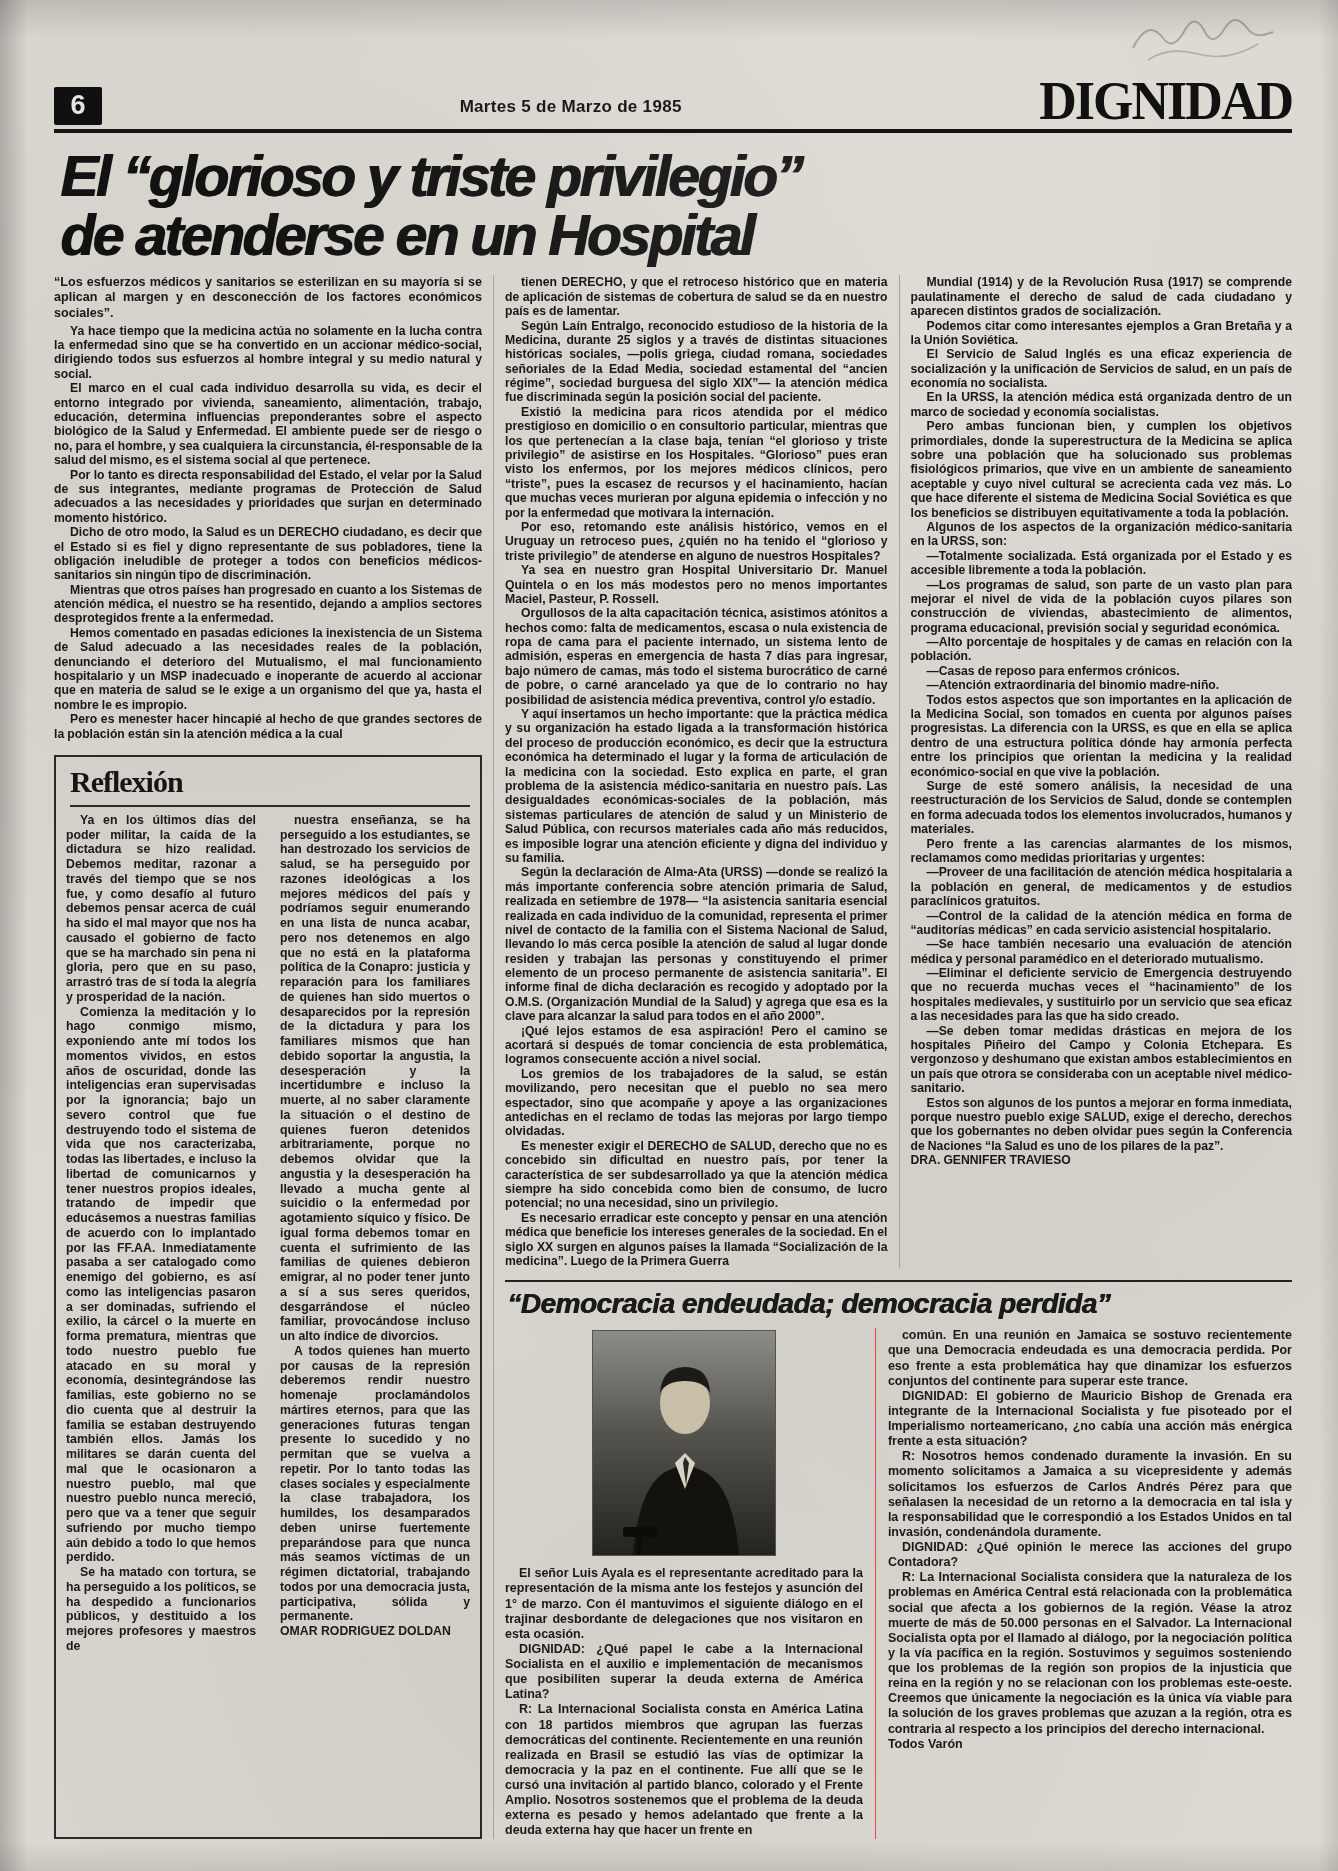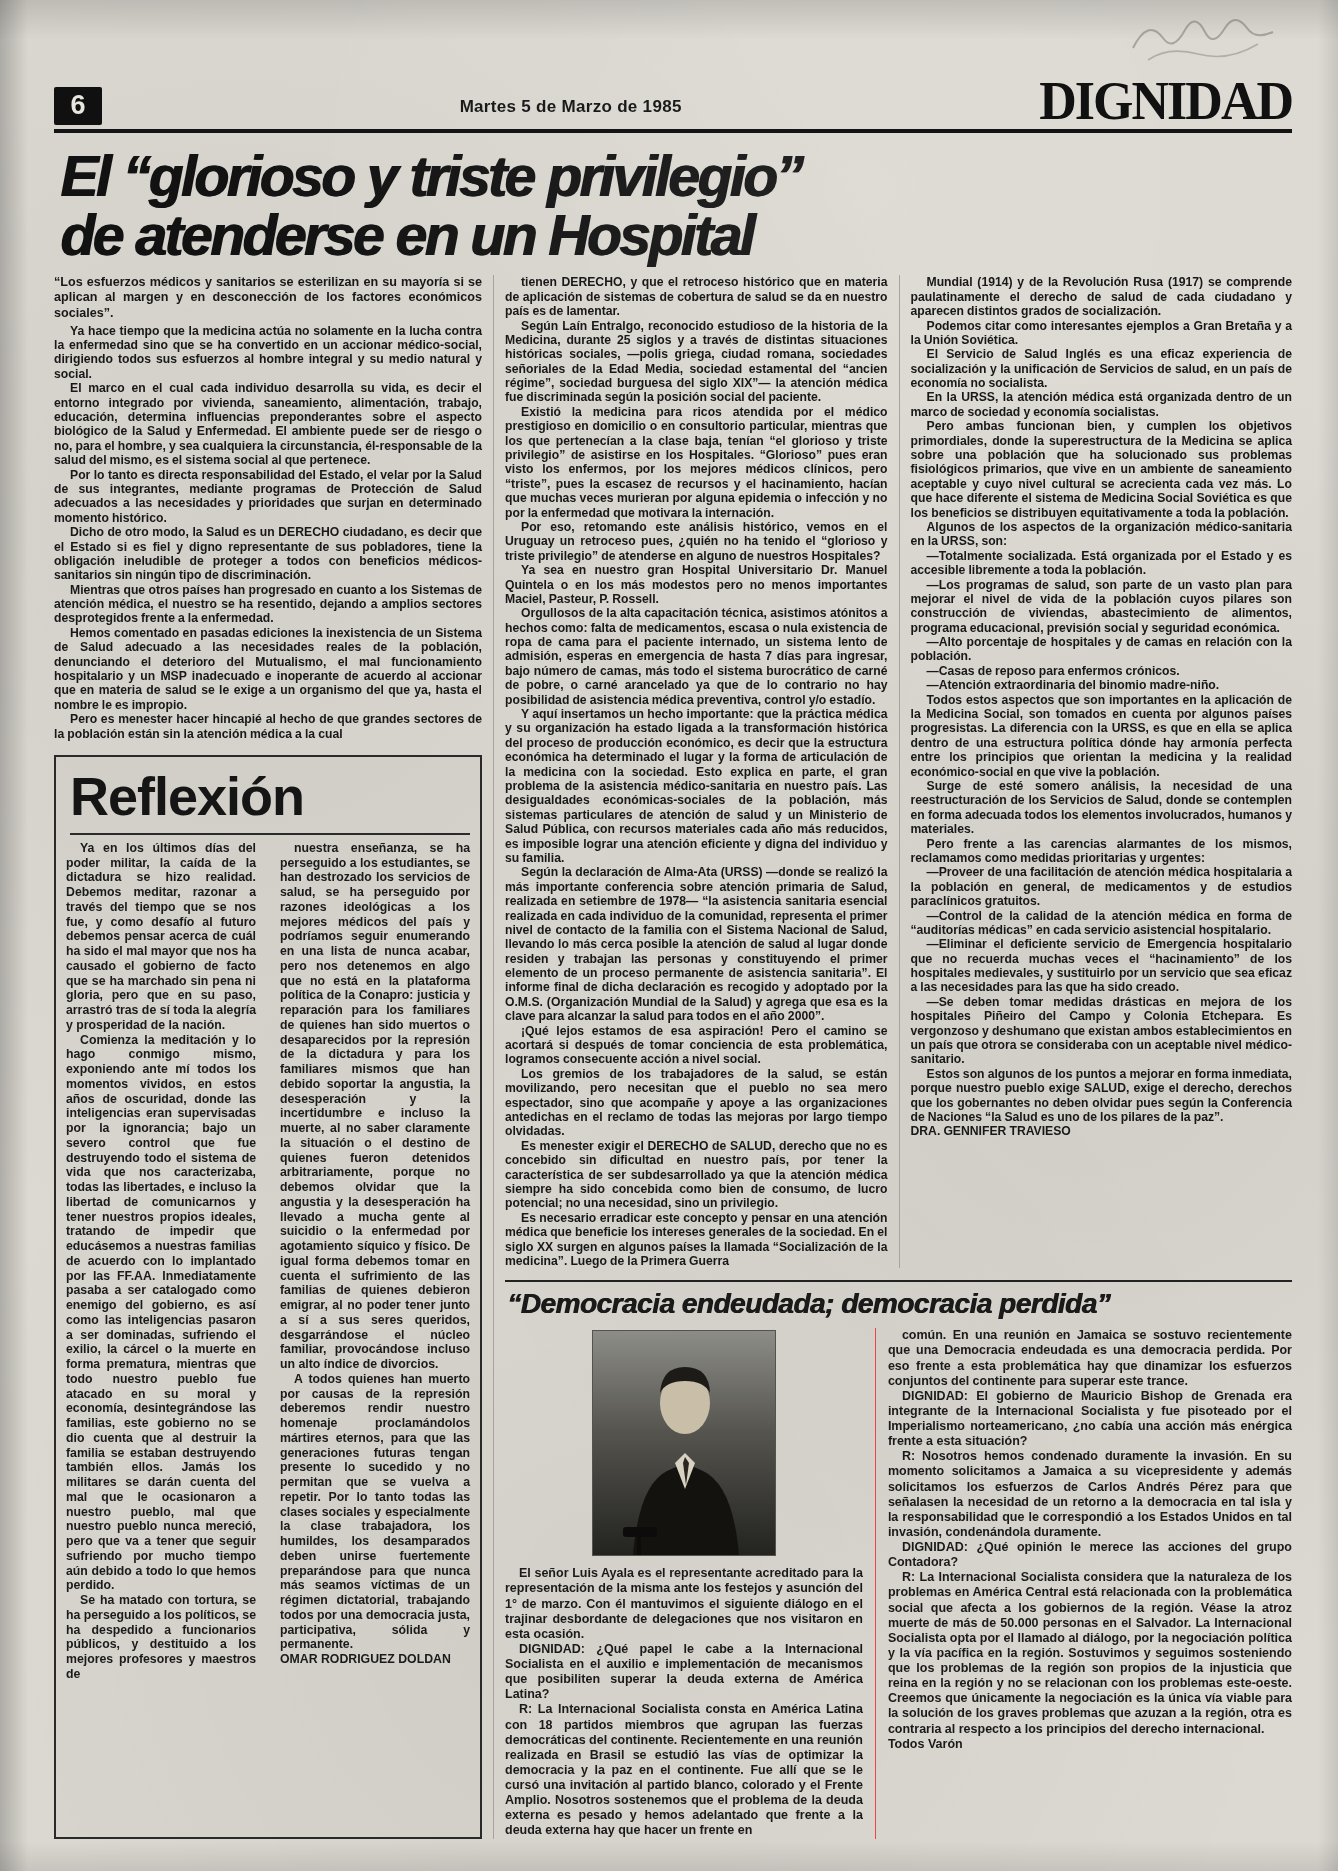--- a/index.html
+++ b/index.html
@@ -49,21 +49,21 @@
   .cols2{display:flex;flex:none;}
   .cols2 .c2{width:50%;box-sizing:border-box;padding-right:11px;}
   .cols2 .c3{width:50%;box-sizing:border-box;border-left:1px solid #a7a49d;padding-left:11px;}
   .bodytxt p{margin:0;text-align:justify;text-indent:16px;
     font-size:12.2px;line-height:1.18;font-weight:bold;color:#181818;word-spacing:-.3px;}
   p.lead{margin:0 0 3px 0;text-indent:0;font-size:12.6px;line-height:1.2;font-weight:bold;text-align:justify;}
   .byline{margin:6px 0 0 0;text-align:right;font-weight:bold;font-size:12.4px;text-indent:0 !important;}
   
   .reflexion{border:2.5px solid #2a2a2a;margin-top:14px;padding:8px 10px 10px 10px;flex:1;
     box-sizing:border-box;background:rgba(0,0,0,.015);}
-  .ref-title{font-family:Liberation Sans, sans-serif;font-weight:bold;font-size:54px;margin:0 0 6px 4px;
+  .ref-title{font-family:Liberation Serif, serif;font-weight:bold;font-size:30px;margin:0 0 6px 4px;
     border-bottom:2.5px solid #2a2a2a;padding-bottom:6px;letter-spacing:-1px;color:#151515;}
   .ref-cols{display:flex;gap:24px;}
   .ref-cols>div{width:50%;}
   .ref-cols p{margin:0;text-align:justify;text-indent:14px;font-size:12.3px;line-height:1.2;font-weight:bold;}
   .ref-byline{margin-top:10px;text-align:center;font-weight:bold;font-size:12.8px;text-indent:0 !important;}
   
   .democracia{border-top:2.5px solid #222;margin-top:12px;padding-top:6px;flex:1;}
   .dem-title{font-size:28px;font-style:italic;font-weight:bold;margin:0 0 8px 2px;letter-spacing:-.5px;
     text-shadow:.7px 0 0 #151515;}
   .dem-cols{display:flex;}
@@ -159,21 +159,22 @@
               <p>—Totalmente socializada. Está organizada por el Estado y es accesible libremente a toda la población.</p>
               <p>—Los programas de salud, son parte de un vasto plan para mejorar el nivel de vida de la población cuyos pilares son construcción de viviendas, abastecimiento de alimentos, programa educacional, previsión social y seguridad económica.</p>
               <p>—Alto porcentaje de hospitales y de camas en relación con la población.</p>
               <p>—Casas de reposo para enfermos crónicos.</p>
               <p>—Atención extraordinaria del binomio madre-niño.</p>
               <p>Todos estos aspectos que son importantes en la aplicación de la Medicina Social, son tomados en cuenta por algunos países progresistas. La diferencia con la URSS, es que en ella se aplica dentro de una estructura política dónde hay armonía perfecta entre los principios que orientan la medicina y la realidad económico-social en que vive la población.</p>
               <p>Surge de esté somero análisis, la necesidad de una reestructuración de los Servicios de Salud, donde se contemplen en forma adecuada todos los elementos involucrados, humanos y materiales.</p>
               <p>Pero frente a las carencias alarmantes de los mismos, reclamamos como medidas prioritarias y urgentes:</p>
               <p>—Proveer de una facilitación de atención médica hospitalaria a la población en general, de medicamentos y de estudios paraclínicos gratuitos.</p>
               <p>—Control de la calidad de la atención médica en forma de “auditorías médicas” en cada servicio asistencial hospitalario.</p>
-              <p>—Eliminar el deficiente servicio de Emergencia hospitalario que no recuerda muchas veces el “hacinamiento” de los hospitales medievales, y sustituirlo por un servicio que sea eficaz a las necesidades para las que ha sido creado.</p>
+              <p>—Se hace también necesario una evaluación de atención médica y personal paramédico en el deteriorado mutualismo.</p>
+              <p>—Eliminar el deficiente servicio de Emergencia destruyendo que no recuerda muchas veces el “hacinamiento” de los hospitales medievales, y sustituirlo por un servicio que sea eficaz a las necesidades para las que ha sido creado.</p>
               <p>—Se deben tomar medidas drásticas en mejora de los hospitales Piñeiro del Campo y Colonia Etchepara. Es vergonzoso y deshumano que existan ambos establecimientos en un país que otrora se consideraba con un aceptable nivel médico-sanitario.</p>
               <p>Estos son algunos de los puntos a mejorar en forma inmediata, porque nuestro pueblo exige SALUD, exige el derecho, derechos que los gobernantes no deben olvidar pues según la Conferencia de Naciones “la Salud es uno de los pilares de la paz”.</p>
             </div>
           <p class="byline">DRA. GENNIFER TRAVIESO</p>
         </div>
       </div>
 
       <section class="democracia">
         <h2 class="dem-title">“Democracia endeudada; democracia perdida”</h2>
         <div class="dem-cols">

